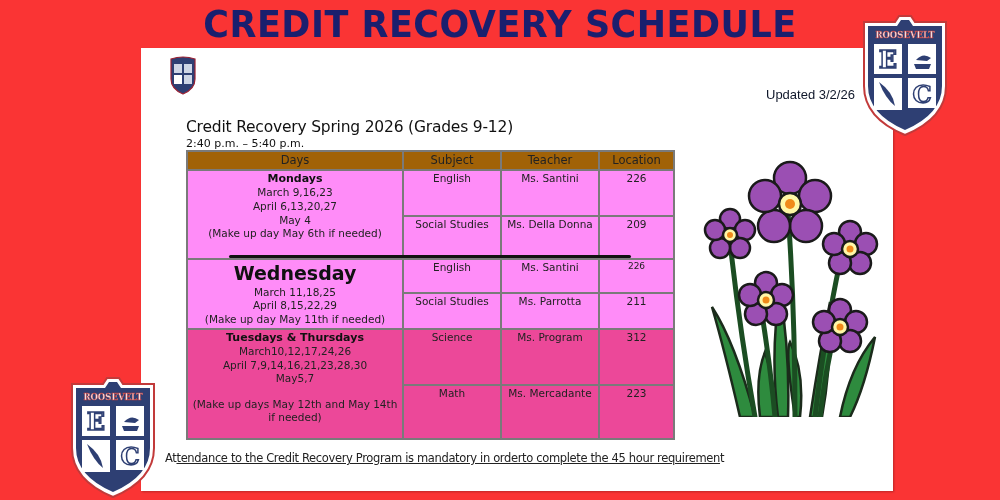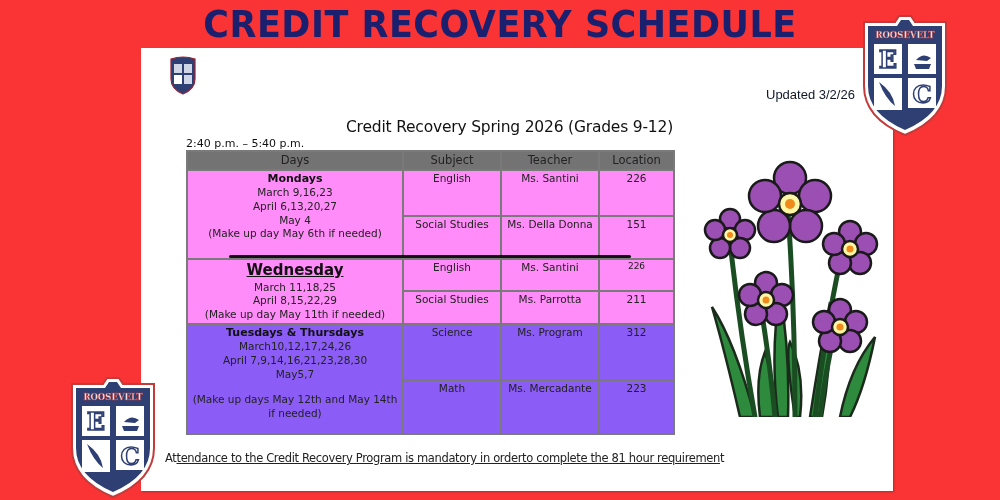--- a/index.html
+++ b/index.html
@@ -36,21 +36,21 @@
     position: absolute; left: 36px; top: 25px;
     font-family: "DejaVu Serif", serif;
     font-size: 10.5px; color: #555; letter-spacing: 3.4px;
     white-space: nowrap;
   }
   .updated {
     position: absolute; left: 766px; top: 87px;
     font-family: "Liberation Sans", sans-serif; font-size: 13px; color: #0f172a;
   }
   .sched-title {
-    position: absolute; left: 186px; top: 118px; width: 487px; text-align: right;
+    position: absolute; left: 186px; top: 118px; width: 487px; text-align: left;
     font-family: "DejaVu Sans", sans-serif; font-size: 15.5px; color: #111;
     letter-spacing: -0.2px;
   }
   .sched-time {
     position: absolute; left: 186px; top: 137px; width: 487px; 
     font-family: "DejaVu Sans", sans-serif; font-size: 11px; color: #111;
   }
   
   .sched-table {
     position: absolute; left: 186px; top: 150px; width: 487px; height: 284px;
@@ -59,27 +59,27 @@
     font-family: "DejaVu Sans", sans-serif;
     font-size: 10.5px; color: #222;
   }
   .sched-table th, .sched-table td {
     border: 2px solid #7a7a7a;
     text-align: center; vertical-align: top;
     padding: 1px 2px;
     line-height: 1.3;
   }
   .sched-table th {
-    background: #737373; font-weight: normal; font-size: 11.5px; height: 19px;
+    background: #a16207; font-weight: normal; font-size: 11.5px; height: 19px;
     vertical-align: middle; padding: 0;
   }
   .pink td { background: #ff8cf8; }
-  .cyan td { background: #8b5cf6; }
+  .cyan td { background: #ec4899; }
   .days-cell .d-head { font-weight: bold; font-size: 11px; color: #111; }
-  .days-cell .d-head.big { font-size: 15px; text-decoration: underline; }
+  .days-cell .d-head.big { font-size: 19px; }
   .days-cell div { white-space: nowrap; }
   .thick-line {
     position: absolute; left: 229px; top: 255px; width: 402px; height: 3px;
     background: #111; border-radius: 2px;
   }
   .footer-note {
     position: absolute; left: 165px; top: 451px;
     font-family: "DejaVu Sans", sans-serif; font-size: 11.5px; color: #222;
     letter-spacing: -0.35px; white-space: nowrap;
   }
@@ -136,21 +136,21 @@
         <div>May 4</div>
         <div>(Make up day May 6th if needed)</div>
       </td>
       <td>English</td>
       <td>Ms. Santini</td>
       <td>226</td>
     </tr>
     <tr class="pink" style="height:43px">
       <td>Social Studies</td>
       <td>Ms. Della Donna</td>
-      <td>151</td>
+      <td>209</td>
     </tr>
 
     <tr class="pink" style="height:32px">
       <td rowspan="2" class="days-cell">
         <div class="d-head big">Wednesday</div>
         <div>March 11,18,25</div>
         <div>April 8,15,22,29</div>
         <div>(Make up day May 11th if needed)</div>
       </td>
       <td>English</td>
@@ -181,21 +181,21 @@
       <td>Math</td>
       <td>Ms. Mercadante</td>
       <td>223</td>
     </tr>
   </tbody>
 </table>
 
 <div class="thick-line"></div>
 
 <div class="footer-note">
-  <span>At</span><span class="u">tendance to the Credit Recovery Program is mandatory in orderto complete the 81 hour requiremen</span><span>t</span>
+  <span>At</span><span class="u">tendance to the Credit Recovery Program is mandatory in orderto complete the 45 hour requiremen</span><span>t</span>
 </div>
 
 <svg class="flowers" viewBox="0 0 180 265">
   <g stroke="#1b2b1b" stroke-width="2.5" fill="#2e8b3e">
     <path d="M40 265 Q25 200 12 155 Q35 190 55 265 Z"></path>
     <path d="M60 265 Q55 225 65 200 Q75 230 75 265 Z"></path>
     <path d="M95 265 Q85 200 90 190 Q105 220 100 265 Z"></path>
     <path d="M140 265 Q150 215 175 185 Q165 235 150 265 Z"></path>
     <path d="M110 265 Q120 200 130 150 Q132 210 122 265 Z"></path>
     <path d="M78 265 Q70 200 80 140 Q90 200 88 265 Z"></path>

